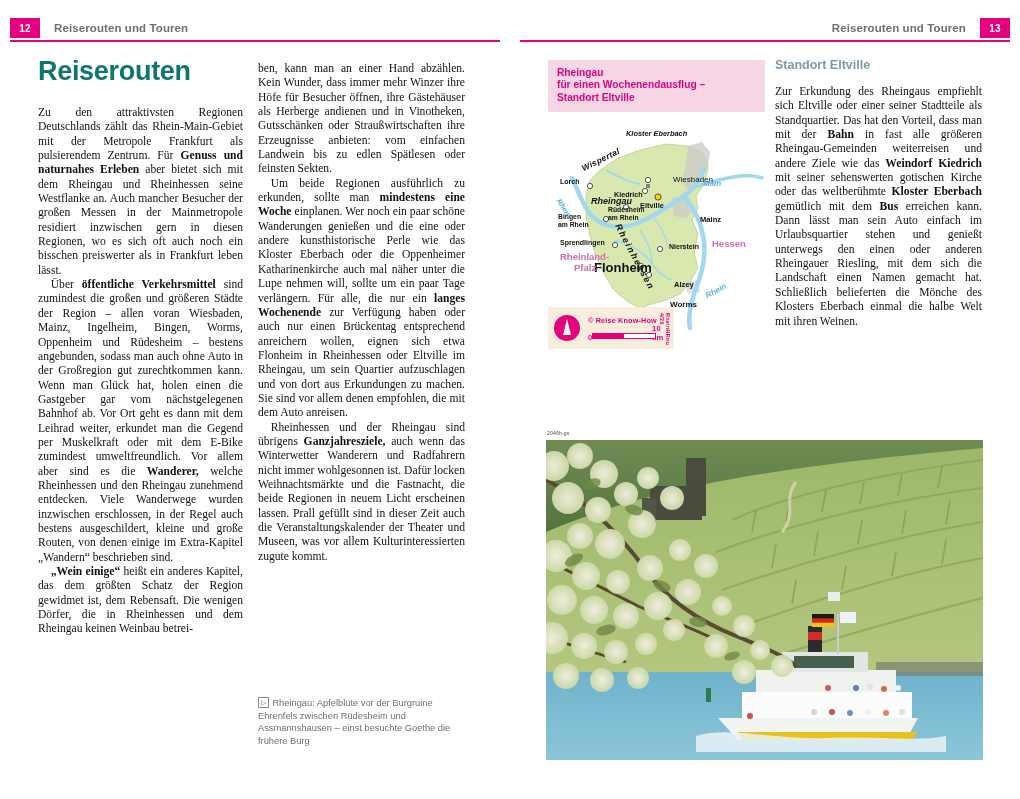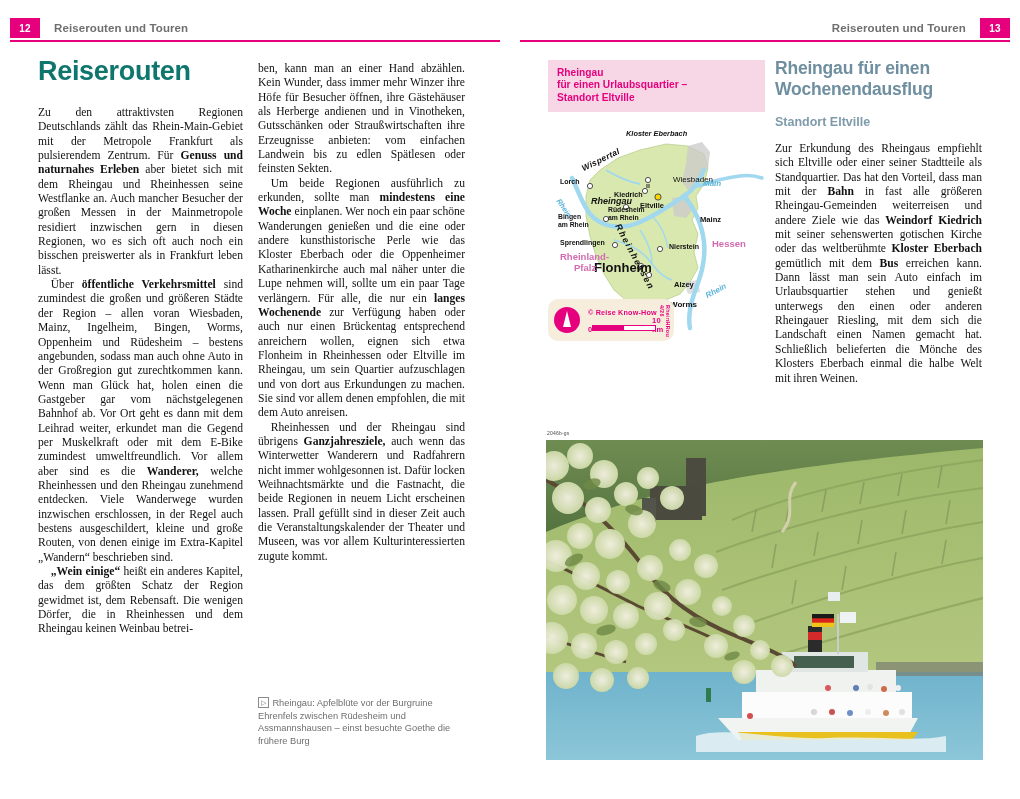--- a/index.html
+++ b/index.html
@@ -101,24 +101,23 @@
     color:#e6007e;
     font-family:"Liberation Sans",sans-serif;
     font-weight:bold;
     font-size:10.2px;
     line-height:12.4px;
     padding:7px 8px 8px 9px;
   }
   .map-canvas{position:relative;width:100%;height:245px;background:#ffffff;overflow:hidden;}
   .map-canvas svg{display:block;}
   .map-legend{
-    position:absolute;left:0;bottom:16px;
+    position:absolute;left:0;bottom:8px;
     width:126px;height:42px;
     background:#f7eddd;
-    border-radius:10px;
   }
   .legend-txt{
     position:absolute;
     font-family:"Liberation Sans",sans-serif;
     font-weight:bold;
     color:#e6007e;
     font-size:7.2px;
     letter-spacing:.2px;
   }
   .legend-vert{
@@ -195,21 +194,21 @@
 
     <div class="rh" style="left:10px;right:10px;top:18px;justify-content:flex-end;">
       <div class="rh-title" style="padding-right:14px;">Reiserouten und Touren</div>
       <div class="folio">13</div>
     </div>
     <div class="rh-rule" style="left:10px;width:490px;top:40px;"></div>
 
     <div class="mapbox" style="left:38px;top:60px;width:217px;">
       <div class="map-head">
         <div>Rheingau</div>
-        <div>für einen Urlaubsquartier –</div>
+        <div>für einen Wochenendausflug –</div>
         <div>Standort Eltville</div>
       </div>
 
       <div class="map-canvas">
         <svg width="217" height="245" viewBox="0 0 217 245">
 
           <path d="M42 68 L52 58 L70 46 L92 38 L118 32 L140 34 L156 42 L160 56 L156 72
                    L148 84 L150 96 L144 108 L150 122 L146 140 L150 156 L142 170 L132 182
                    L118 188 L104 192 L92 196 L80 190 L66 178 L56 162 L48 144 L42 124
                    L38 104 L38 84 Z" fill="#d9e8ae" stroke="#b9cf8e" stroke-width="0.8"></path>
@@ -275,24 +274,20 @@
           <div class="legend-txt" style="left:104px;bottom:7px;font-size:7.6px;">10 km</div>
           <div class="scalebar">
               <i></i>
             </div>
           <div class="legend-vert">RheinHRou 4/26</div>
         </div>
       </div>
     </div>
 
     <div class="col" style="left:265px;top:58px;width:207px;">
-      <h2 class="section">
-        <span>Rheingau für einen</span><br>
-        <span>Wochenendausflug</span>
-      </h2>
       <h3 class="subsection">Standort Eltville</h3>
       <div>
           <p>Zur Erkundung des Rheingaus empfiehlt sich Eltville oder einer seiner Stadtteile als Standquartier. Das hat den Vorteil, dass man mit der <b>Bahn</b> in fast alle größeren Rheingau-Gemeinden weiterreisen und andere Ziele wie das <b>Weindorf Kiedrich</b> mit seiner sehenswerten gotischen Kirche oder das weltberühmte <b>Kloster Eberbach</b> gemütlich mit dem <b>Bus</b> erreichen kann. Dann lässt man sein Auto einfach im Urlaubsquartier stehen und genießt unterwegs den einen oder anderen Rheingauer Riesling, mit dem sich die Landschaft einen Namen gemacht hat. Schließlich belieferten die Mönche des Klosters Eberbach einmal die halbe Welt mit ihren Weinen.</p>
         </div>
     </div>
 
     <div class="printmark" style="left:37px;top:430px;">2046b-gs</div>
     <div class="photo" style="left:36px;top:440px;width:437px;height:320px;">
       <svg width="437" height="320" viewBox="0 0 437 320">
         <defs>

